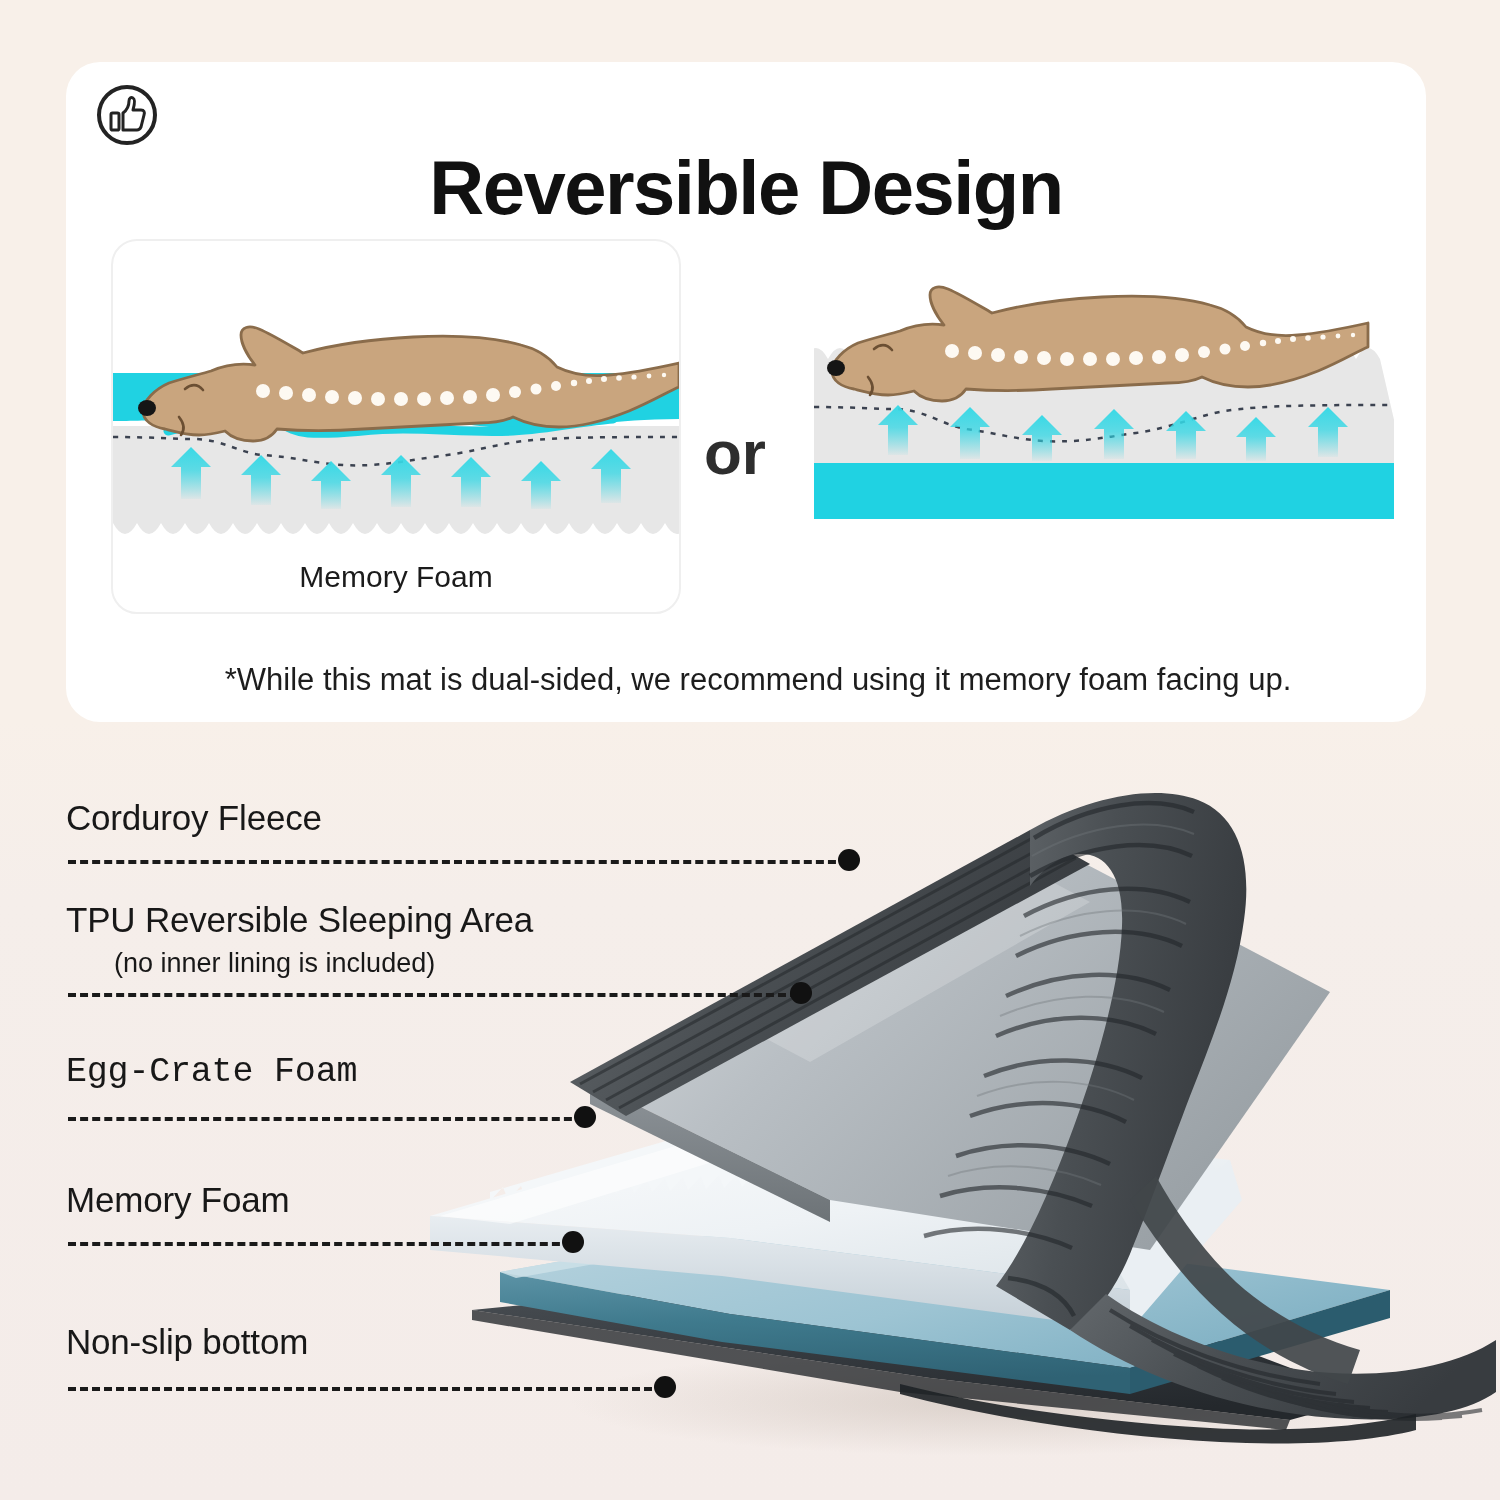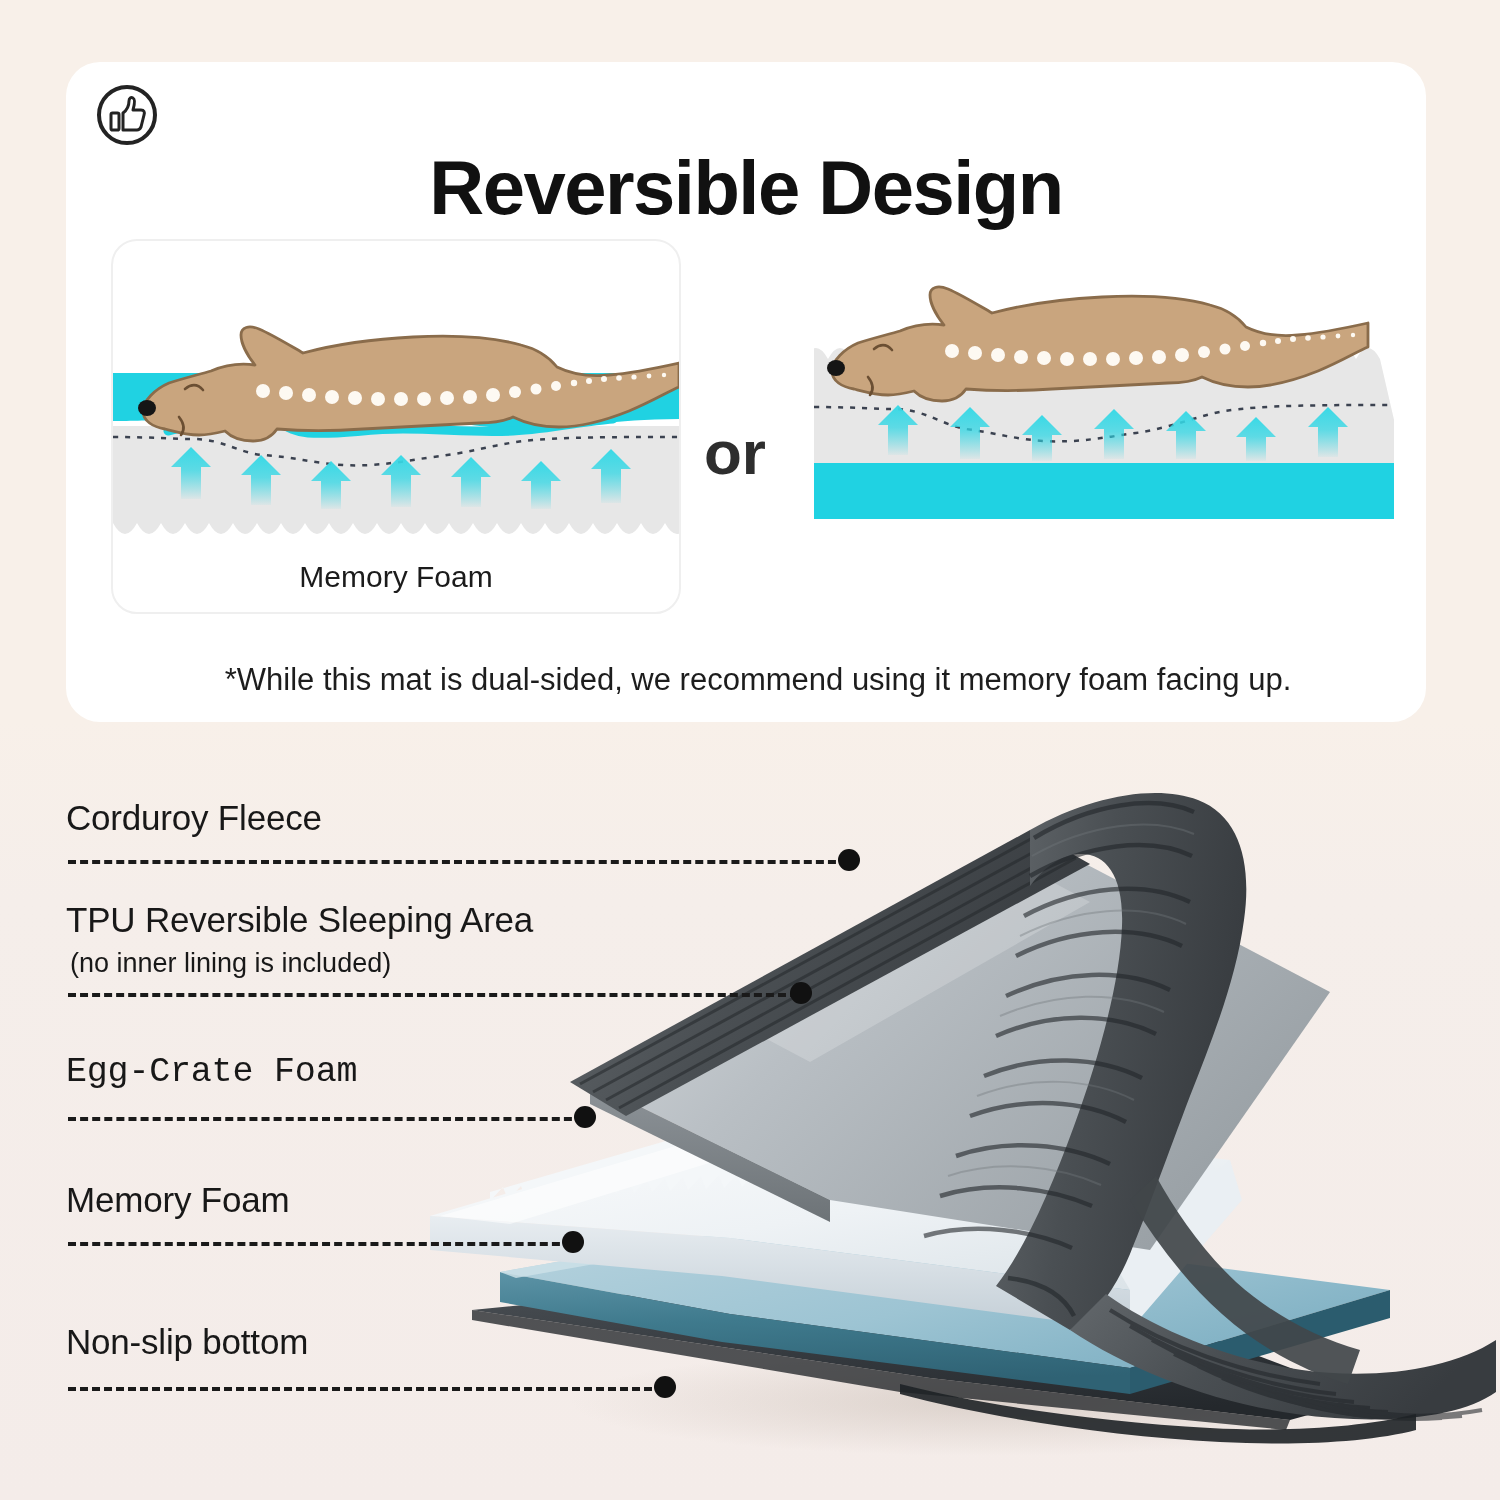--- a/index.html
+++ b/index.html
@@ -143,20 +143,21 @@
     white-space: nowrap;
     letter-spacing: -0.2px;
   }
 
   .layer-sublabel {
     position: absolute;
     font-size: 27px;
     font-weight: 400;
     color: #181818;
     white-space: nowrap;
+    margin-left: 44px;
   }
 
   .leader-line {
     position: absolute;
     height: 0;
     border-top: 4px dashed #1a1a1a;
   }
 
   .leader-dot {
     position: absolute;

